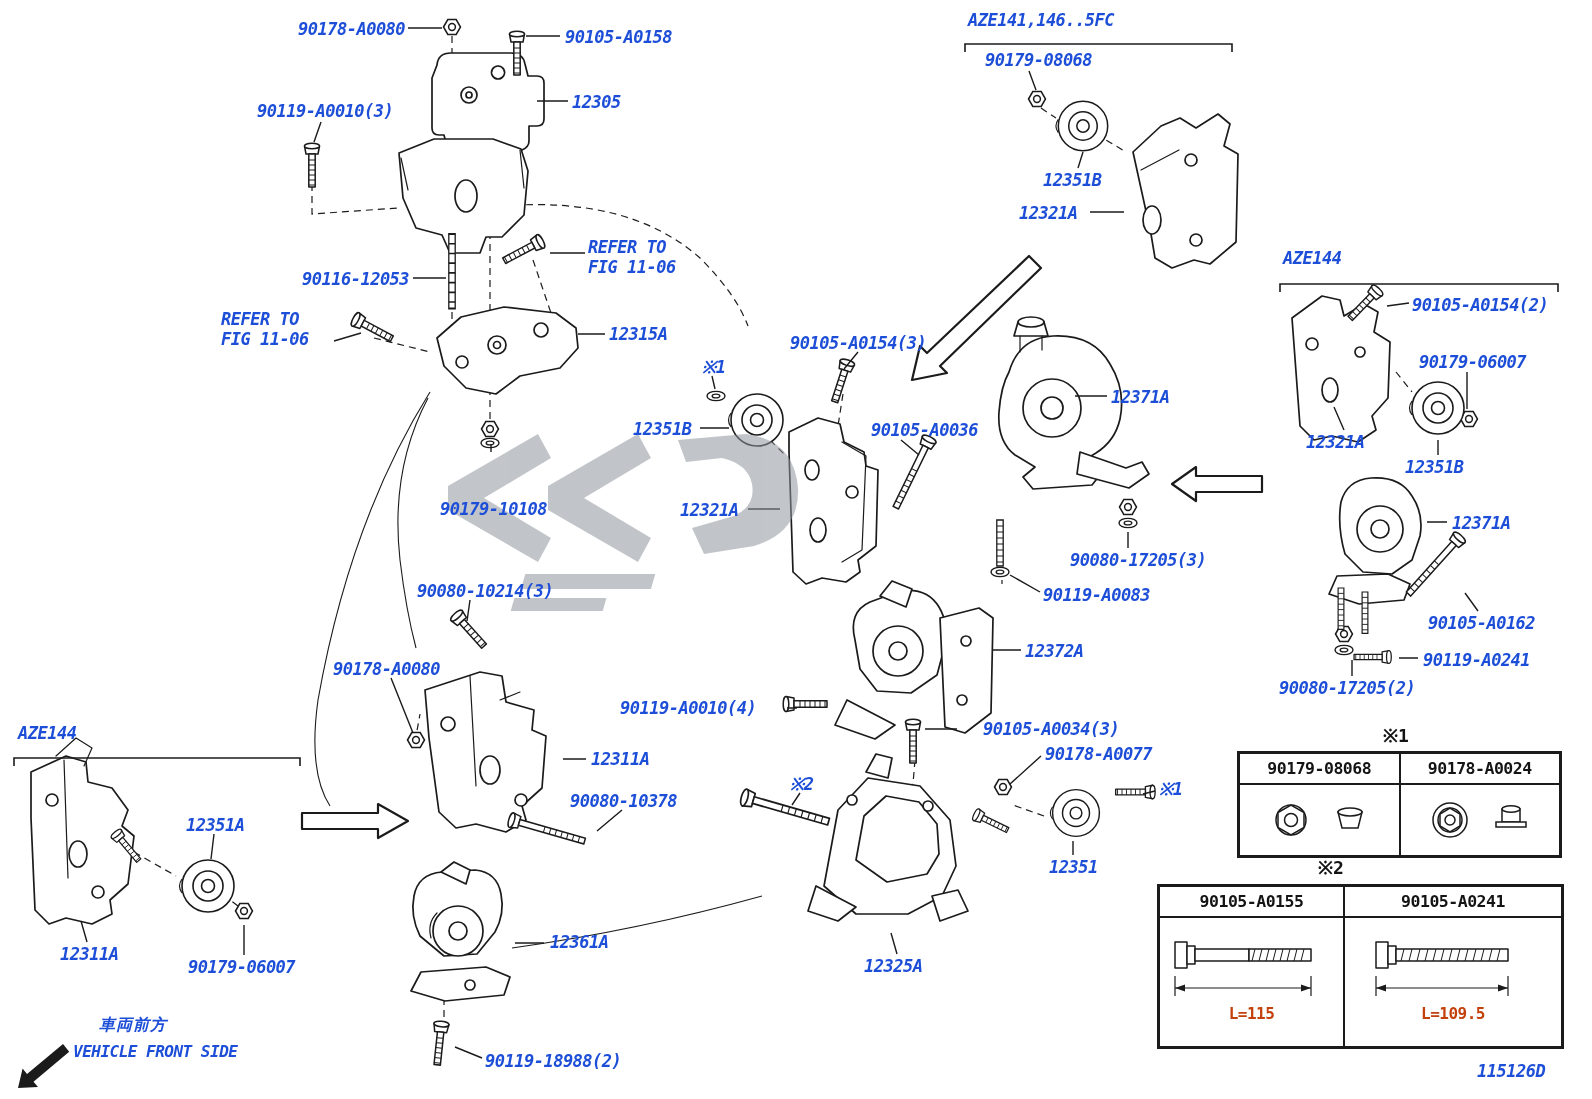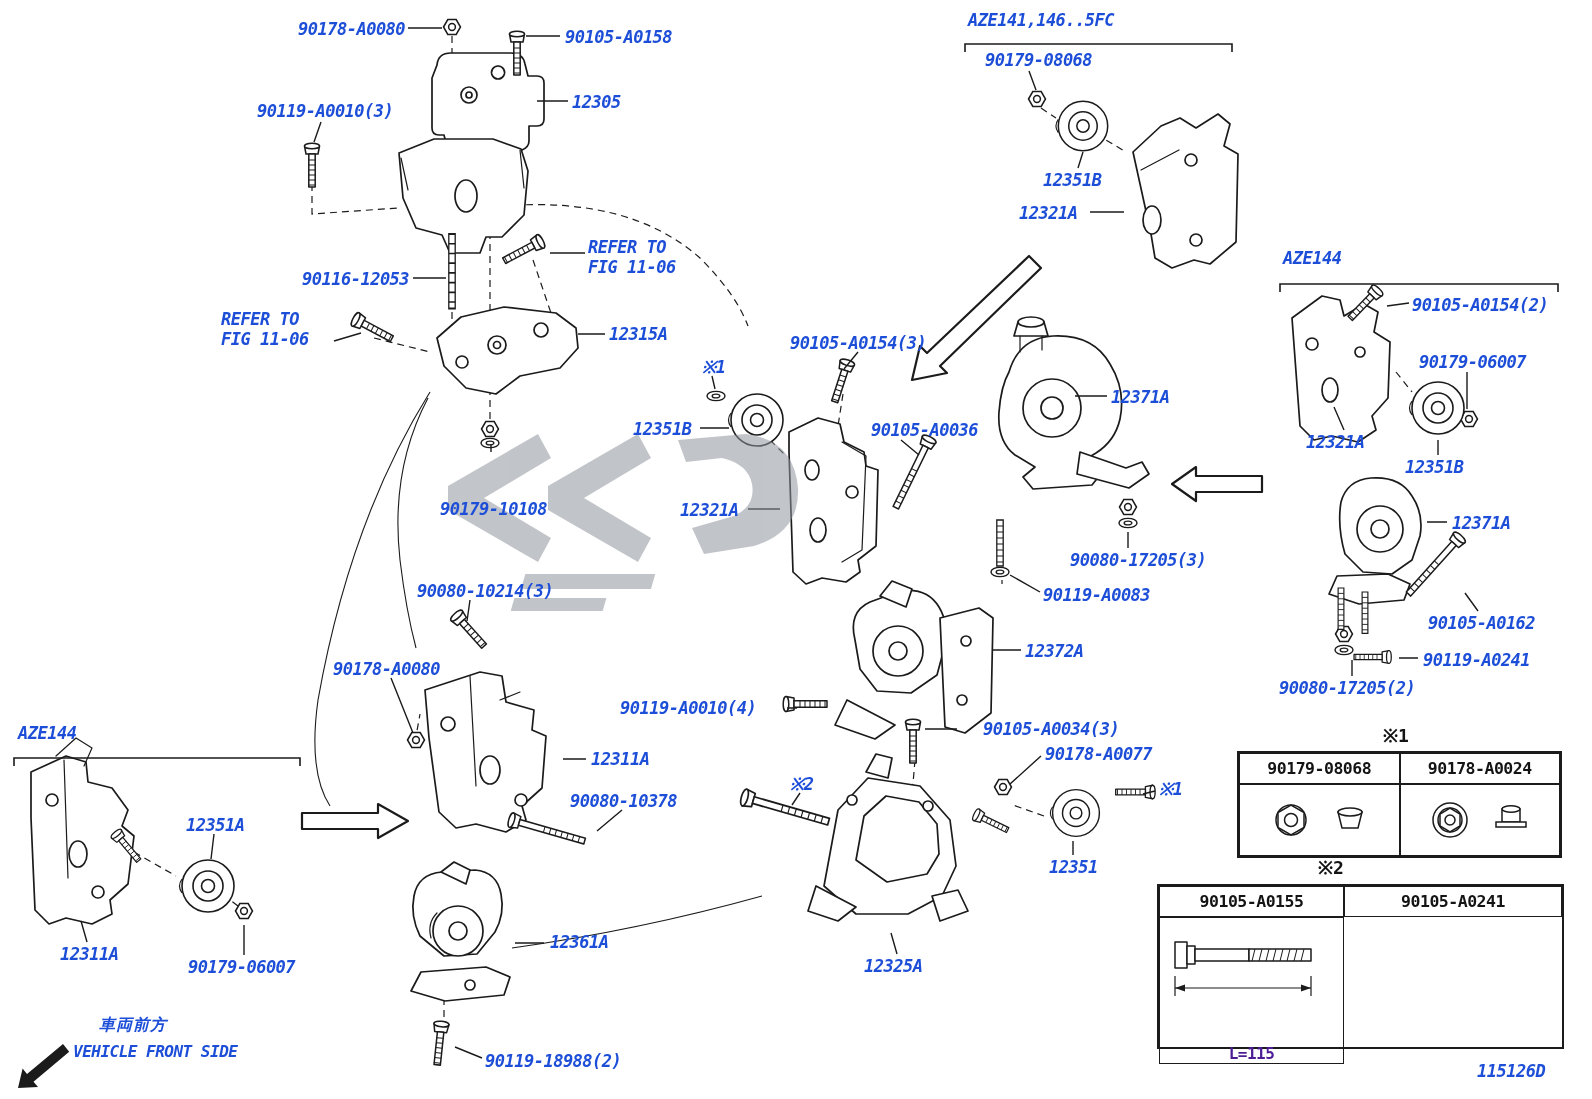--- a/index.html
+++ b/index.html
@@ -8,21 +8,21 @@
   .plabel{position:absolute;font-weight:bold;font-size:17px;line-height:1.18;color:#1d4ed8;
           white-space:pre-line;letter-spacing:-0.5px;font-style:italic;}
   .plabel.jp{font-family:"DejaVu Sans",sans-serif;letter-spacing:1px;font-size:16px;margin-left:33px;}
   .plabel.en{font-size:16px;}
   .tmark{position:absolute;font-weight:bold;font-size:18px;color:#141414;}
   .ptable{position:absolute;background:#fff;border:2px solid #1b1b1b;display:grid;}
   .ptable .cell{border:1px solid #1b1b1b;display:flex;align-items:center;justify-content:center;
                 font-weight:bold;font-size:16.5px;color:#141414;letter-spacing:-0.5px;}
   .ptable .icons{gap:20px;}
   .ptable .boltcell{flex-direction:column;justify-content:flex-start;padding-top:8px;}
-  .dimlabel{font-size:16px;font-weight:bold;color:#4c1d95;margin-top:40px;}
+  .dimlabel{font-size:16px;font-weight:bold;color:#c2410c;}
   #table1{left:1237px;top:751px;width:321px;height:103px;grid-template-columns:1fr 1fr;grid-template-rows:31px 1fr;}
   #table2{left:1157px;top:884px;width:403px;height:161px;grid-template-columns:185px 1fr;grid-template-rows:31px 1fr;}
   #mark1{left:1383px;top:723px;}
   #mark2{left:1318px;top:855px;}
   svg{display:block}
 </style>
 </head>
 <body>
 
 <div id="stage">
@@ -319,15 +319,28 @@
           <path d="M20,20 h8 v18 h-8 z"></path>
           <path d="M28,23 h54 v12 h-54 z"></path>
           <path d="M82,23 h62 v12 h-62 z"></path>
           <path d="M88,23 l-3,12 M95,23 l-3,12 M102,23 l-3,12 M109,23 l-3,12 M116,23 l-3,12 M123,23 l-3,12 M130,23 l-3,12 M137,23 l-3,12" stroke-width="1" fill="none"></path>
           <path d="M8,50 v20 M144,50 v20 M8,62 H144" stroke-width="1.2" fill="none"></path>
           <path d="M8,62 l10,-3.5 v7 z M144,62 l-10,-3.5 v7 z" fill="#1b1b1b" stroke="none"></path>
         </g>
       </svg>
       <div class="dimlabel">L=115</div>
     </div>
+    <div class="cell boltcell">
+      <svg width="170" height="78" viewBox="0 0 170 78">
+        <g stroke="#1b1b1b" fill="#fff" stroke-width="1.5" stroke-linejoin="round">
+          <path d="M8,16 h12 v26 h-12 z"></path>
+          <path d="M20,20 h8 v18 h-8 z"></path>
+          <path d="M28,23 h112 v12 h-112 z"></path>
+          <path d="M36,23 l-3,12 M44,23 l-3,12 M52,23 l-3,12 M60,23 l-3,12 M68,23 l-3,12 M76,23 l-3,12 M84,23 l-3,12 M92,23 l-3,12 M100,23 l-3,12 M108,23 l-3,12 M116,23 l-3,12 M124,23 l-3,12 M132,23 l-3,12" stroke-width="1" fill="none"></path>
+          <path d="M8,50 v20 M140,50 v20 M8,62 H140" stroke-width="1.2" fill="none"></path>
+          <path d="M8,62 l10,-3.5 v7 z M140,62 l-10,-3.5 v7 z" fill="#1b1b1b" stroke="none"></path>
+        </g>
+      </svg>
+      <div class="dimlabel">L=109.5</div>
+    </div>
   </div>
 
 </div>
 
 </body></html>

